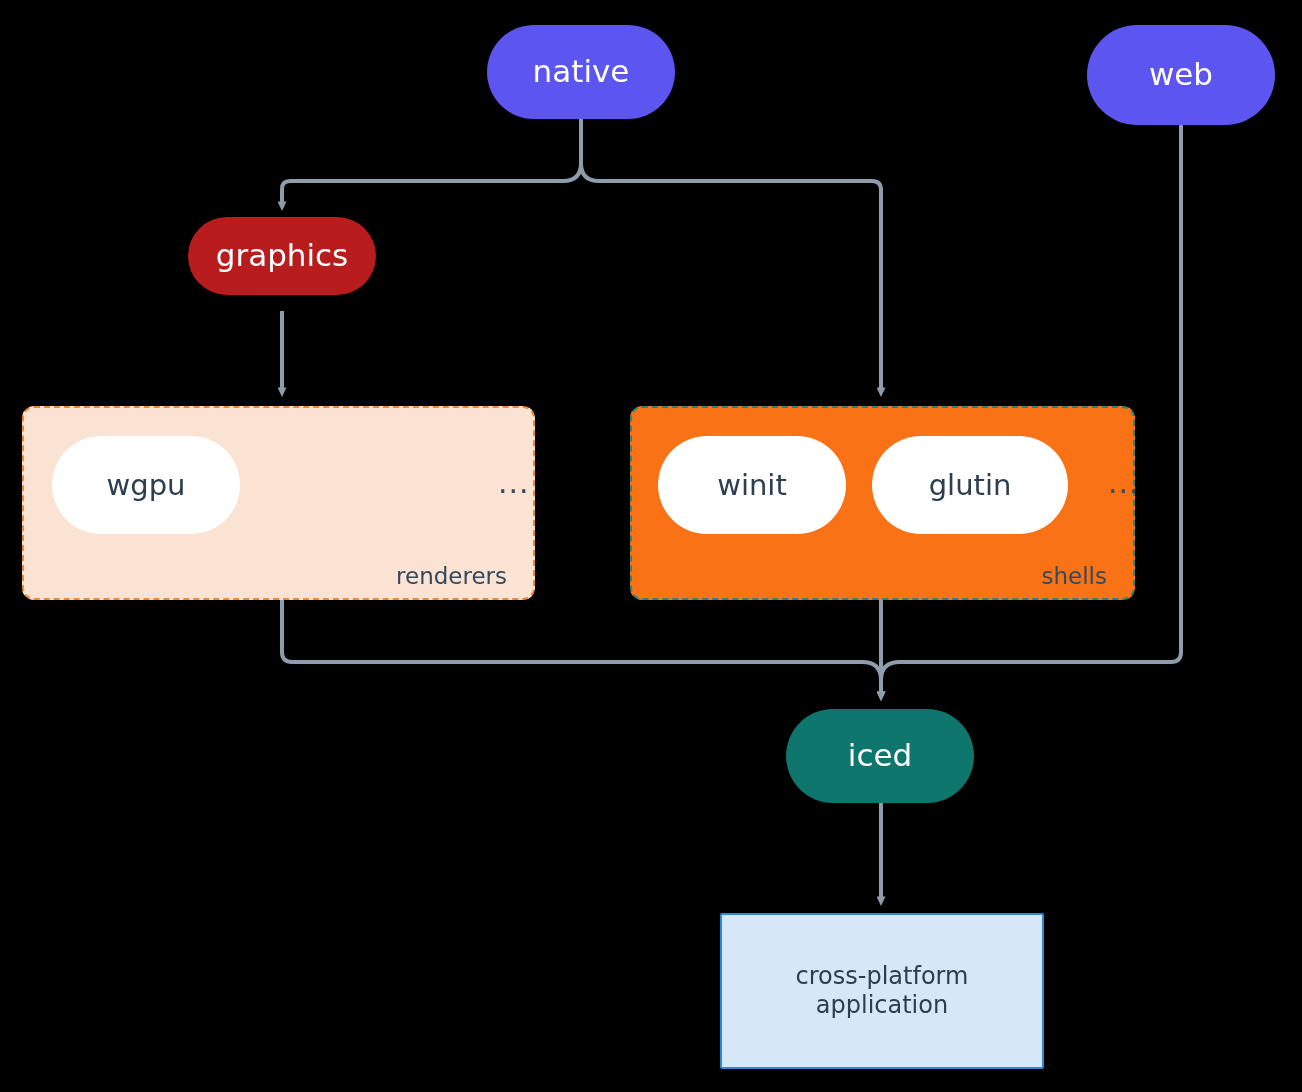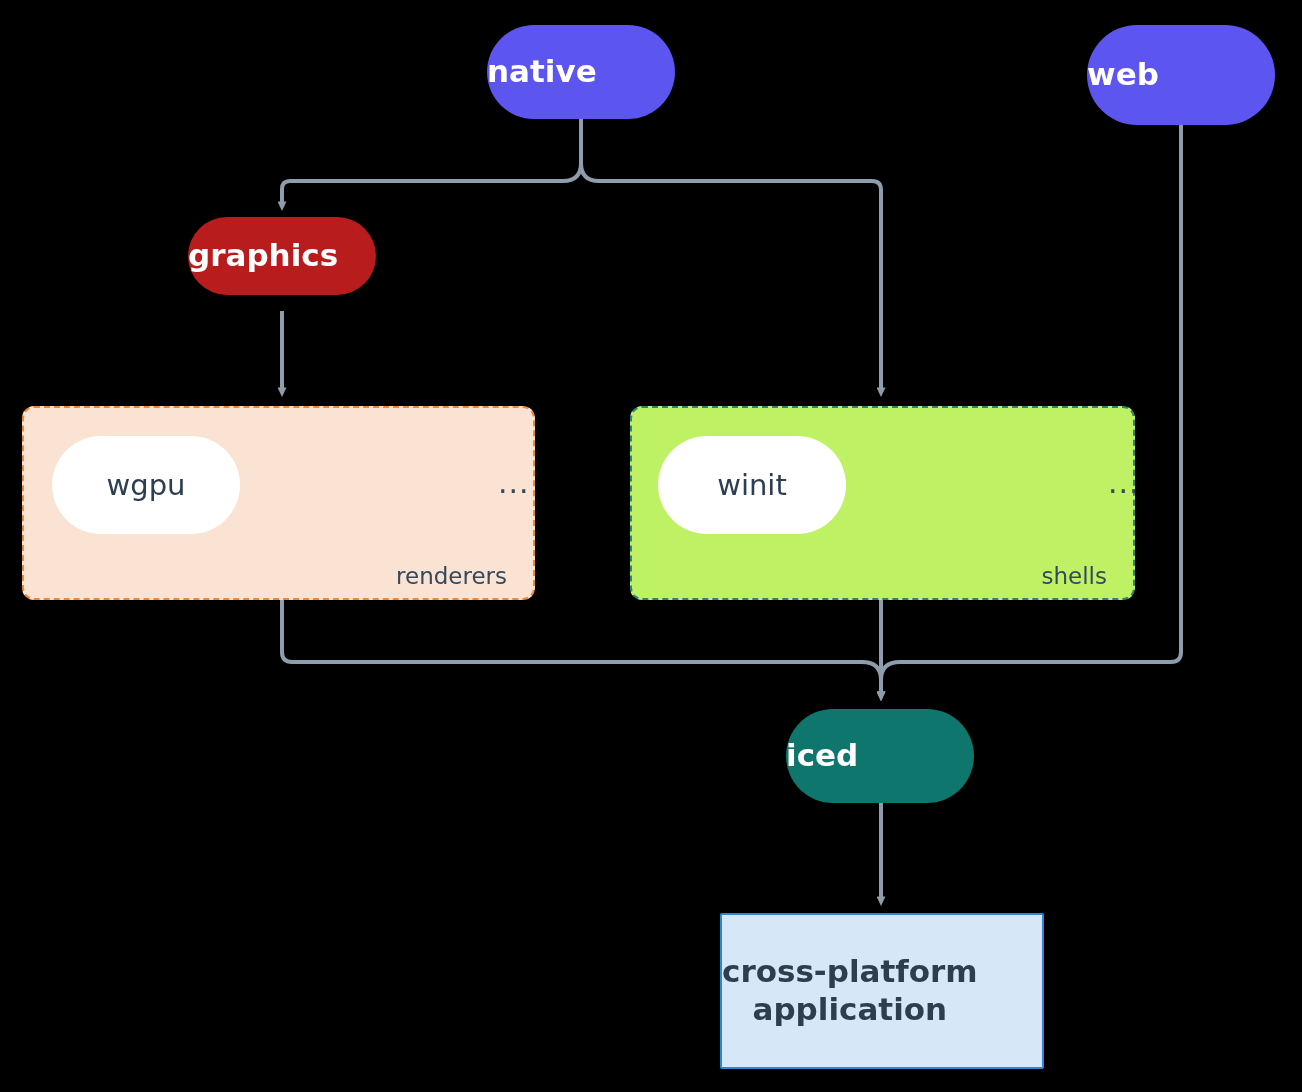--- a/index.html
+++ b/index.html
@@ -25,24 +25,24 @@
     width: 1302px;
     height: 1092px;
     pointer-events: none;
   }
 
   
   .node {
     position: absolute;
     display: flex;
     align-items: center;
+    justify-content: center;
     box-sizing: border-box;
     text-align: center;
     line-height: 1.22;
-    font-weight: bold;
   }
   .pill {
     border-radius: 999px;
   }
   .node-label {
     display: block;
     white-space: pre-line;
   }
 
   
@@ -72,39 +72,39 @@
     font-size: 31px;
   }
 
   
   .node-app {
     left: 720px; top: 913px; width: 324px; height: 156px;
     background: #d6e8f8;
     border: 2px solid #2a88d8;
     border-radius: 2px;
     color: #2c3e50;
-    font-size: 31px;
+    font-size: 24px;
   }
 
   
   .group {
     position: absolute;
     box-sizing: border-box;
     border-style: dashed;
     border-width: 2px;
     border-radius: 12px;
   }
   .group-renderers {
     left: 22px; top: 406px; width: 513px; height: 194px;
     background: #fbe3d3;
     border-color: #ed8936;
   }
   .group-shells {
     left: 630px; top: 406px; width: 505px; height: 194px;
-    background: #bef264;
+    background: #f97316;
     border-color: #2f8573;
   }
   .group-caption {
     position: absolute;
     right: 26px;
     bottom: 9px;
     font-size: 23px;
     color: #35485c;
     white-space: nowrap;
   }
@@ -185,20 +185,23 @@
       <span>wgpu</span>
     </div>
     <div class="chip-more">...</div>
     <div class="group-caption">renderers</div>
   </div>
 
   <div class="group group-shells">
     <div class="chip chip-0">
       <span>winit</span>
     </div>
+    <div class="chip chip-1">
+      <span>glutin</span>
+    </div>
     <div class="chip-more">...</div>
     <div class="group-caption">shells</div>
   </div>
 
   <div class="node pill node-iced">
     <span class="node-label">iced</span>
   </div>
 
   <div class="node node-app">
     <span class="node-label">cross-platform

